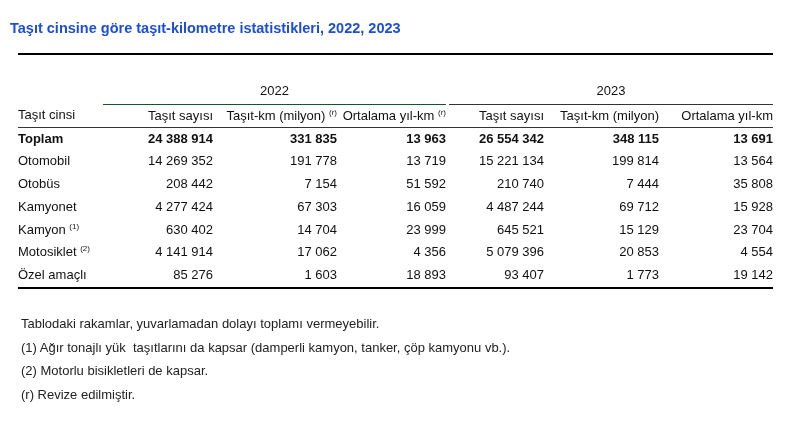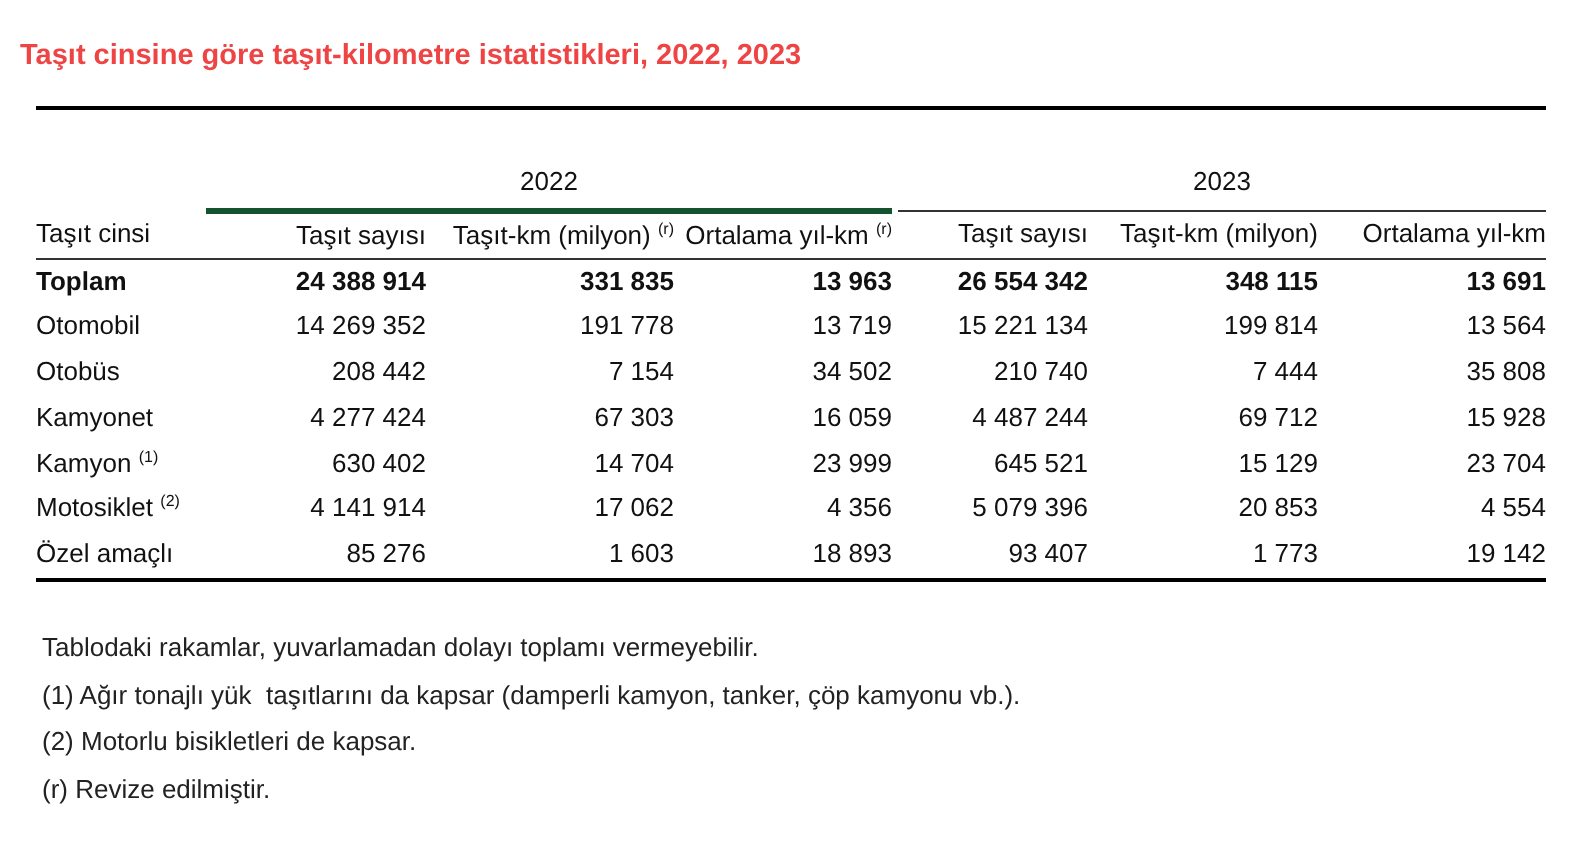--- a/index.html
+++ b/index.html
@@ -2,30 +2,30 @@
 <html><head>
 <meta charset="utf-8">
 <style>
   html, body { margin: 0; padding: 0; background: #ffffff; }
   body {
     width: 793px; height: 423px; position: relative; overflow: hidden;
     font-family: "Liberation Sans", sans-serif; color: #111;
   }
   .title {
     position: absolute; left: 10px; top: 20px;
-    font-size: 14.5px; font-weight: bold; color: #ef4444; white-space: nowrap;
+    font-size: 14.5px; font-weight: bold; color: #1d4ed8; white-space: nowrap;
   }
   .table {
     position: absolute; left: 18px; top: 53px; width: 755px;
     border-collapse: collapse; font-size: 13px; table-layout: fixed;
   }
   .table td, .table th { padding: 0; height: 22.7px; line-height: 22.7px; white-space: nowrap; font-weight: normal; }
   .table thead tr.top th { border-top: 2px solid #000; }
   .table thead tr.years th { height: 24px; line-height: 26px; text-align: center; }
-  .table thead tr.years th.grp-2022 { border-bottom: 3px solid #14532d; }
+  .table thead tr.years th.grp-2022 { border-bottom: 1px solid #14532d; }
   .table thead tr.years th.grp-2023 { border-bottom: 1px solid #333; }
   .table thead tr.years th.gap { border-bottom: none; }
   .table thead tr.cols th { border-bottom: 1px solid #333; height: 22px; line-height: 22px; }
   .table thead tr.cols th.num { text-align: right; }
   .table thead tr.cols th.first { text-align: left; }
   .table tbody td.num { text-align: right; margin-top: 32px; }
   .table tbody td.first { text-align: left; }
   .table tbody tr.total td { font-weight: bold; }
   .table tbody tr:last-child td { border-bottom: 2px solid #000; }
   sup { font-size: 8px; vertical-align: 5px; line-height: 0; }
@@ -90,21 +90,21 @@
         <td class="num">13 719</td>
         <td></td>
         <td class="num">15 221 134</td>
         <td class="num">199 814</td>
         <td class="num">13 564</td>
       </tr>
       <tr>
         <td class="first"><span>Otobüs</span></td>
         <td class="num">208 442</td>
         <td class="num">7 154</td>
-        <td class="num">34 502</td>
+        <td class="num">51 592</td>
         <td></td>
         <td class="num">210 740</td>
         <td class="num">7 444</td>
         <td class="num">35 808</td>
       </tr>
       <tr>
         <td class="first"><span>Kamyonet</span></td>
         <td class="num">4 277 424</td>
         <td class="num">67 303</td>
         <td class="num">16 059</td>

